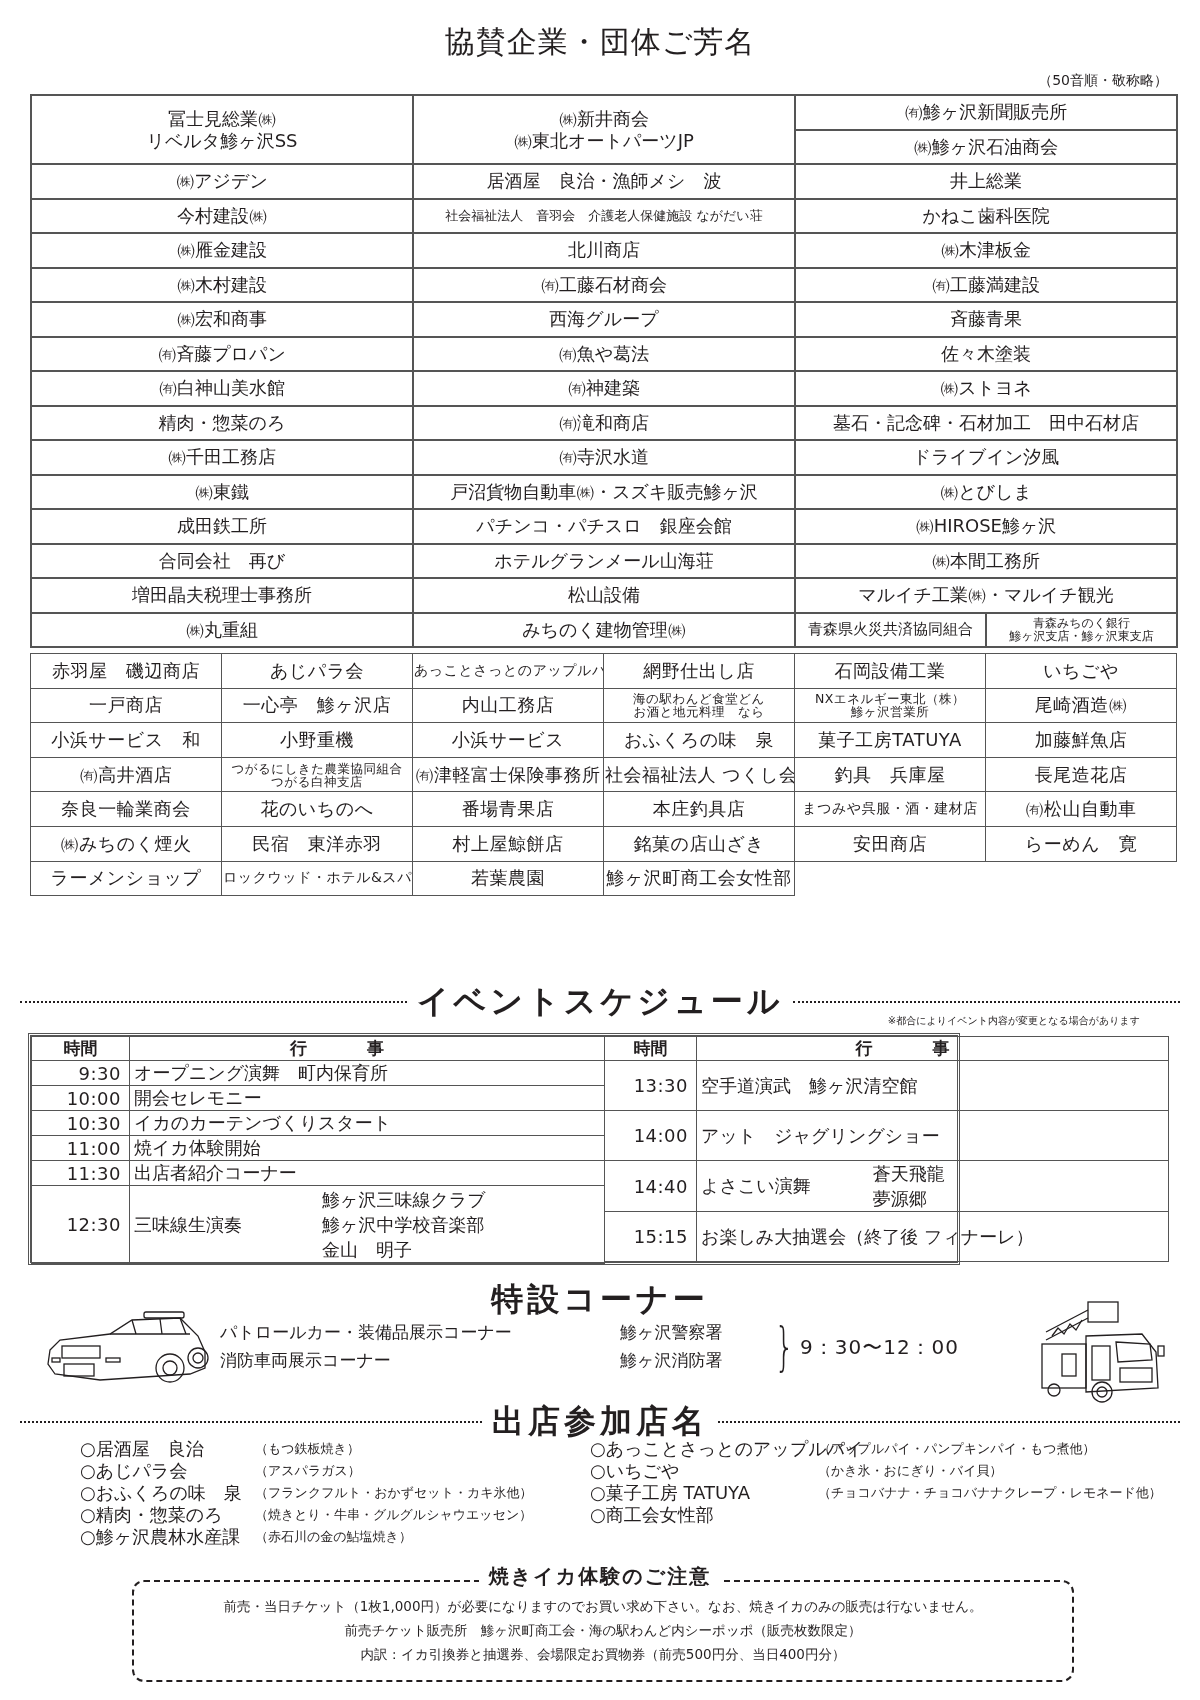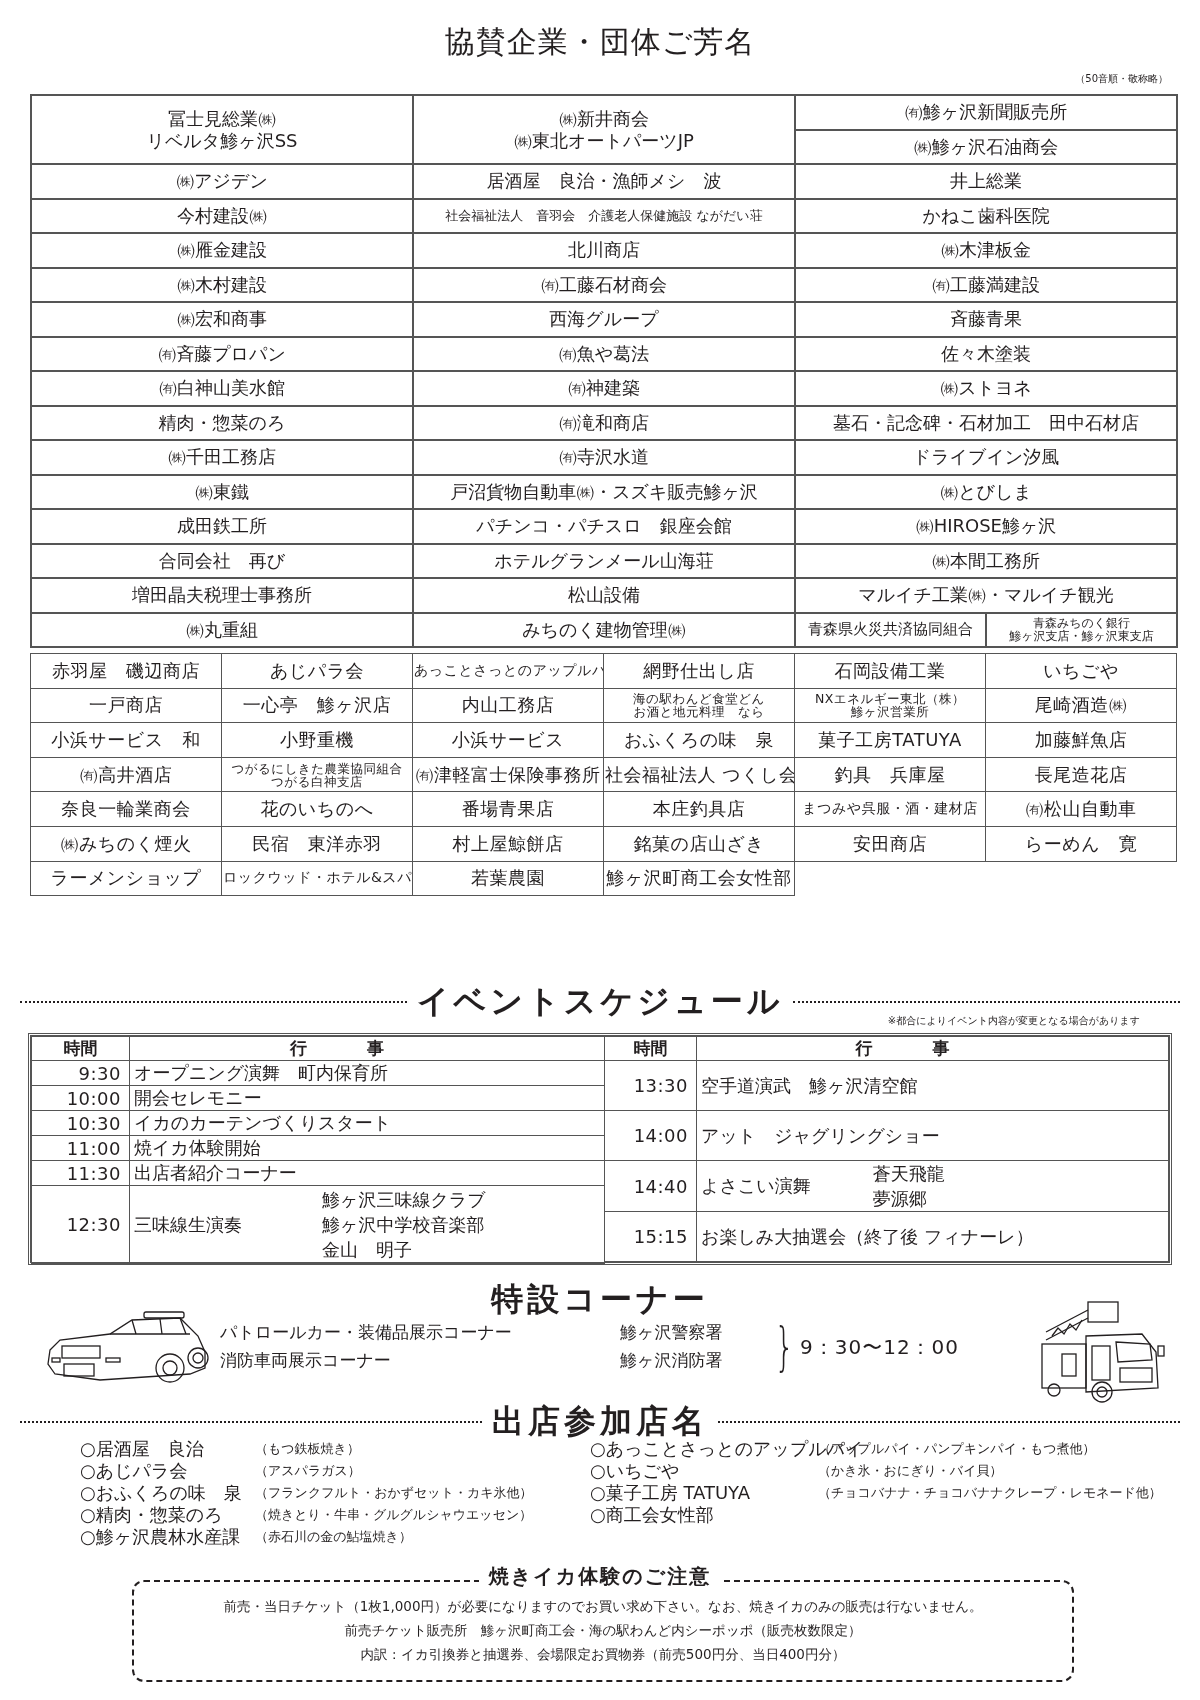--- a/index.html
+++ b/index.html
@@ -1,20 +1,20 @@
 <!DOCTYPE html>
 <html><head>
 <meta charset="utf-8">
 <style>
   * { box-sizing: border-box; margin: 0; padding: 0; }
   html, body { width: 1200px; height: 1700px; background: #ffffff; }
   body { font-family: "DejaVu Sans", "Liberation Sans", sans-serif; color: #231f20; position: relative; overflow: hidden; }
 
   .title { position: absolute; left: 0; width: 1200px; top: 22px; text-align: center; font-size: 30px; letter-spacing: 1px; }
-  .subnote { position: absolute; right: 32px; top: 72px; font-size: 10px; }
+  .subnote { position: absolute; right: 32px; top: 72px; font-size: 14px; }
 
   
   .sp-table { position: absolute; left: 30px; top: 94px; width: 1146px; border-collapse: collapse; table-layout: fixed; }
   .sp-table td { border: 2px solid #555; text-align: center; vertical-align: middle; font-size: 18px; height: 34.5px; padding: 0 2px; white-space: nowrap; overflow: hidden; }
   .sp-table td.small { font-size: 13px; }
   .sp-table td.tiny { font-size: 12px; line-height: 13px; }
   .sp-table td.narrow { font-size: 15px; }
 
   .sm-table { position: absolute; left: 30px; top: 653px; border-collapse: collapse; table-layout: fixed; width: 1146px; border-radius: 17px; }
   .sm-table td { border: 1.5px solid #555; text-align: center; vertical-align: middle; font-size: 18px; height: 34.6px; padding: 0 1px; white-space: nowrap; overflow: hidden; letter-spacing: 0.5px; }
@@ -23,21 +23,21 @@
   .sm-table td.empty { border: none; }
 
   
   .sec-head { position: absolute; left: 20px; width: 1160px; display: flex; align-items: center; }
   .sec-head .dots { flex: 1; border-top: 2.5px dotted #231f20; height: 0; }
   .sec-head .label { padding: 0 10px; font-size: 32px; letter-spacing: 4px; font-weight: bold; }
 
   .note-right { position: absolute; right: 60px; top: 1014px; font-size: 10px; }
 
   
-  .sched { position: absolute; left: 28px; top: 1033px; width: 1144px; height: 232px; border: 3px double #555; }
+  .sched { position: absolute; left: 28px; top: 1033px; width: 932px; height: 232px; border: 3px double #555; }
   .sched table { border-collapse: collapse; position: absolute; top: 0; table-layout: fixed; }
   .sched td { border: 1.5px solid #555; font-size: 18px; height: 22px; padding: 0 4px; white-space: nowrap; vertical-align: middle; }
   .sched .time { text-align: right; padding-right: 8px; width: 98px; letter-spacing: 0.5px; }
   .sched .head { text-align: center; font-weight: bold; font-size: 17px; }
   .sched .evt-head { letter-spacing: 60px; text-align: center; }
   .sched .left { left: 0; width: 574px; }
   .sched .right { left: 573px; width: 565px; }
   .sched .multi { display: flex; align-items: center; }
   .sched .multi .perf { margin-left: 80px; line-height: 25px; }
   .sched .multi2 .perf { margin-left: 62px; line-height: 25px; }

